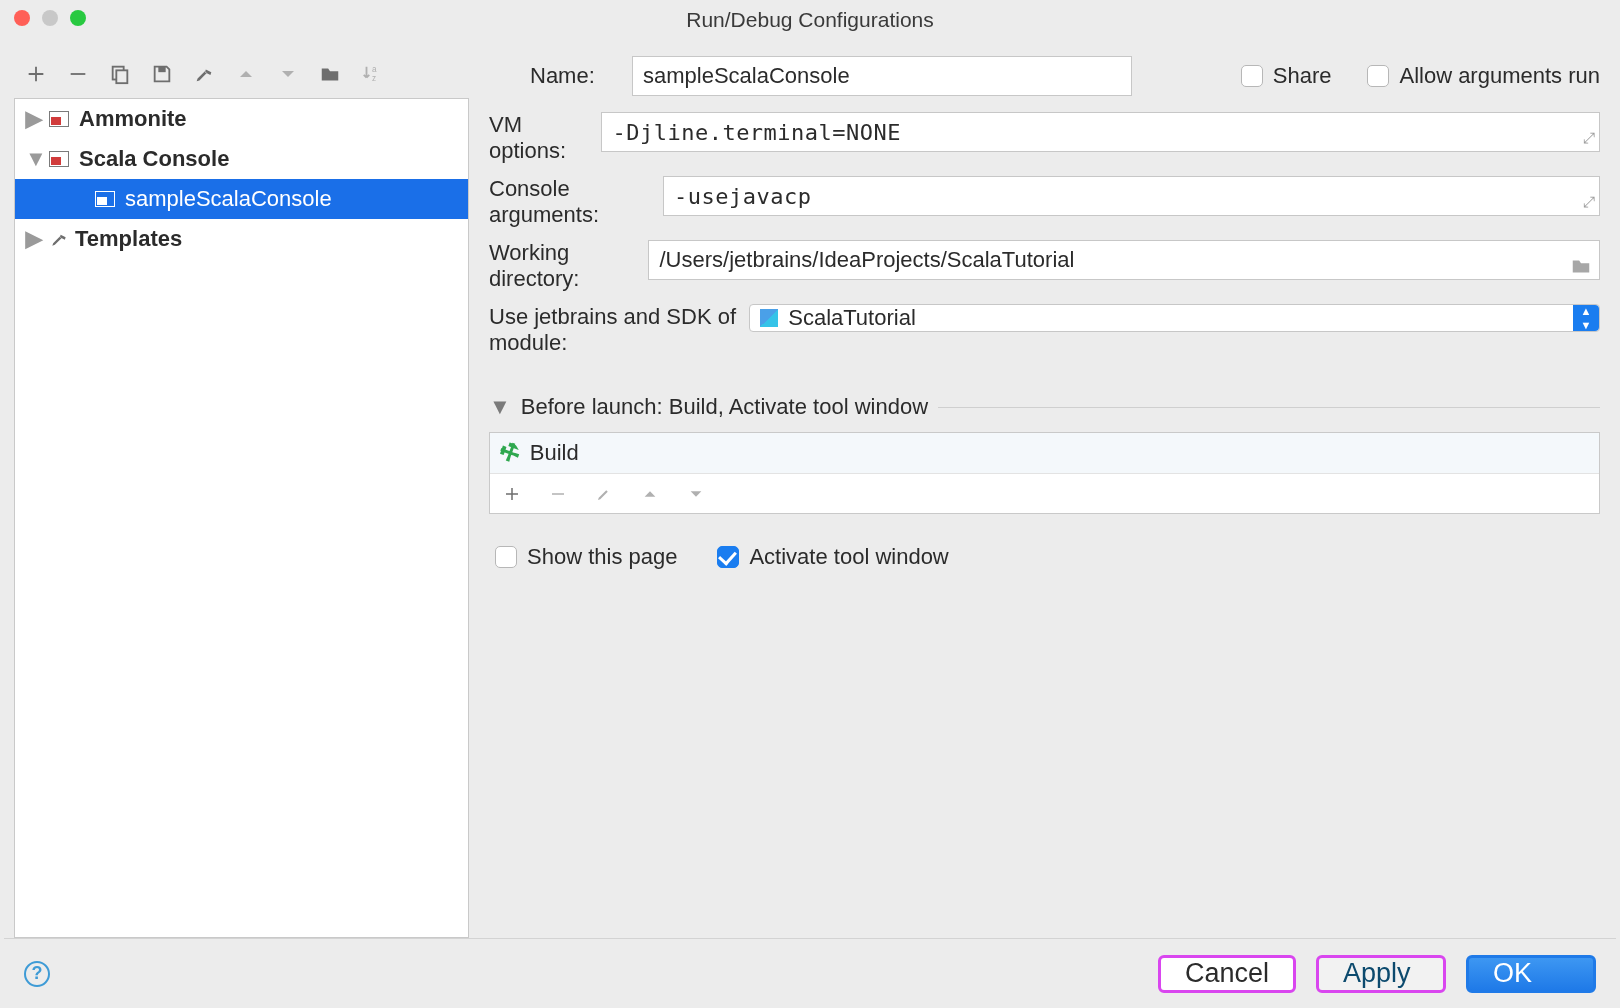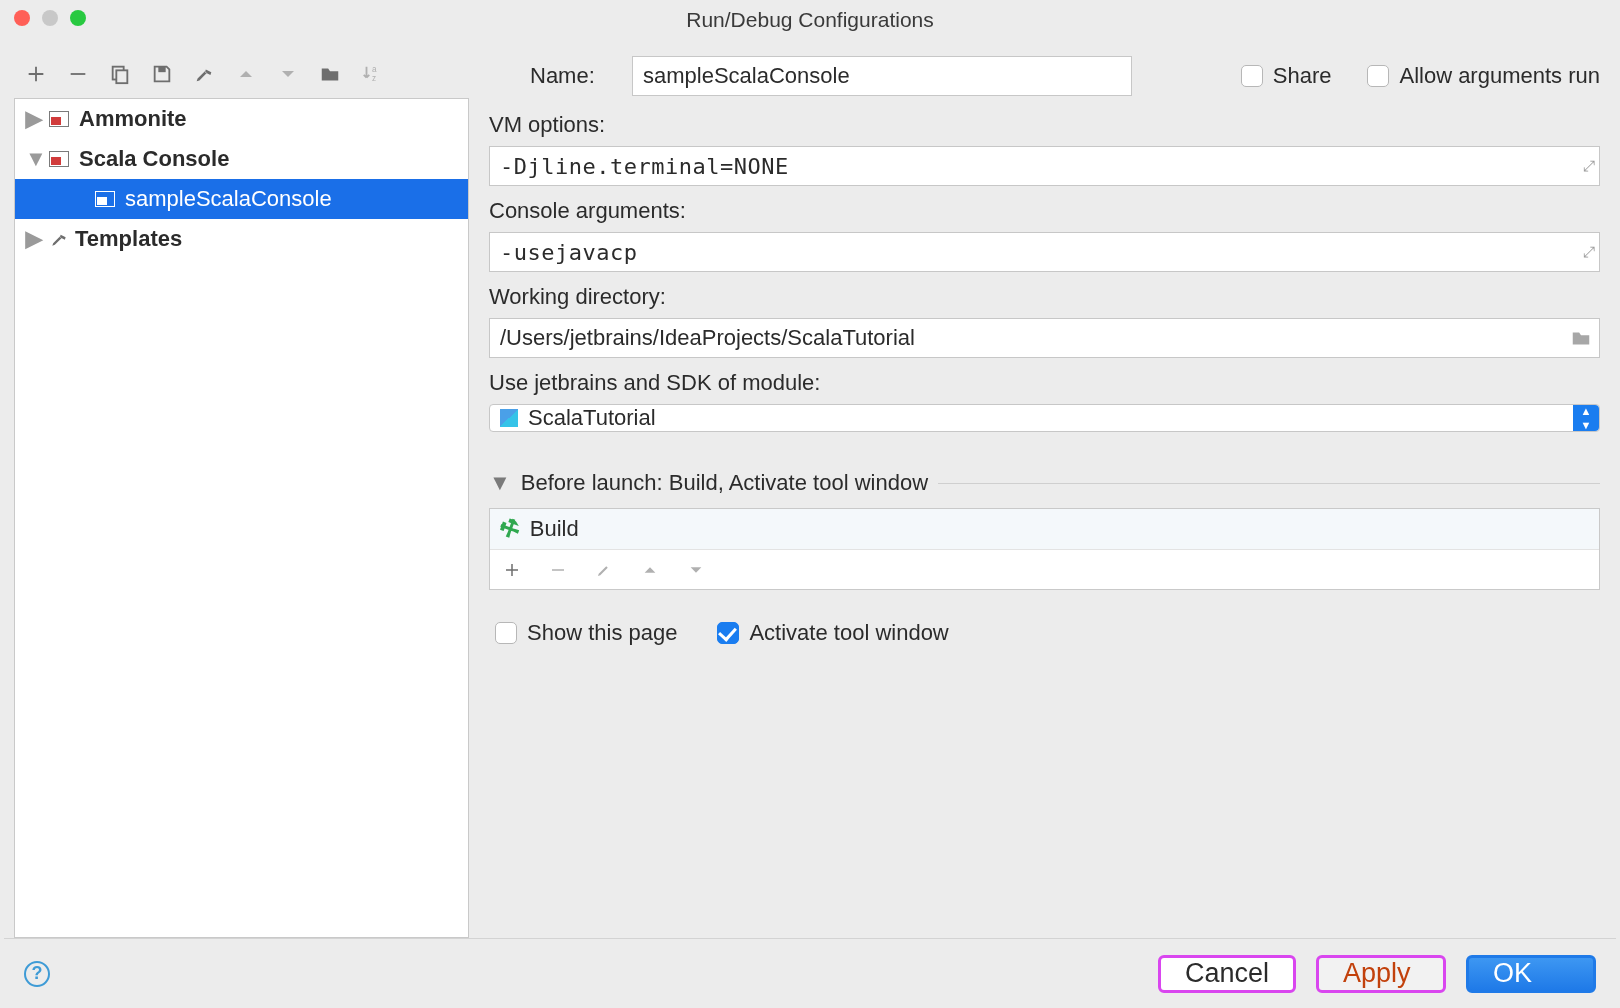--- a/index.html
+++ b/index.html
@@ -37,21 +37,21 @@
   input.text, .textlike, .select {
     background:#fff; border:1px solid #c7c7c7; height:40px; font-size:22px;
     padding:0 10px; color:#2b2b2b; font-family:inherit;
   }
   input.text.name { width:500px; }
   .checks { display:flex; align-items:center; gap:36px; margin-left:auto; }
   .chk { display:flex; align-items:center; gap:10px; font-size:22px; }
   .chkbox { width:22px; height:22px; border:1px solid #b7b7b7; border-radius:5px; background:#fff; }
   .chkbox.checked { background:#1a7df0; border-color:#1a7df0; position:relative; }
   .chkbox.checked::after { content:""; position:absolute; left:4px; top:1px; width:8px; height:13px; border:solid #fff; border-width:0 3px 3px 0; transform:rotate(42deg); }
-  .field-block { display:flex; flex-direction:column; gap:8px; }
+  .field-block { display:flex; flex-direction:row; gap:8px; }
   .expandable { position:relative; width:100%; }
   .expandable input { width:100%; font-family: ui-monospace, Menlo, monospace; letter-spacing:0.5px; }
   .expand-icon { position:absolute; right:8px; top:50%; transform:translateY(-50%); color:#9c9c9c; font-size:15px; letter-spacing:-3px; }
   .folder-field { position:relative; width:100%; }
   .folder-field input { width:100%; }
   .folder-btn { position:absolute; right:8px; top:50%; transform:translateY(-50%); color:#a7a7a7; }
   .select { width:100%; display:flex; align-items:center; position:relative; border-radius:4px; height:28px; }
   .select .modicon { width:18px; height:18px; background:linear-gradient(135deg,#4aa0e8 50%,#35c3e8 50%); margin-right:10px; }
   .select .spin { position:absolute; right:0; top:0; width:26px; height:100%; background:#1a7df0; border-radius:0 4px 4px 0; display:flex; flex-direction:column; align-items:center; justify-content:center; color:#fff; font-size:11px; gap:2px;}
   .section-head { display:flex; align-items:center; gap:10px; margin-top:26px; font-size:22px; color:#2b2b2b; }
@@ -60,21 +60,21 @@
   .bl-row { height:40px; display:flex; align-items:center; padding:0 10px; gap:10px; font-size:22px; background:#f4f8fb; }
   .hammer { color:#2fa84f; font-weight:bold; transform:rotate(-25deg); display:inline-block; }
   .bl-toolbar { height:40px; display:flex; align-items:center; gap:26px; padding:0 12px; border-top:1px solid #e3e3e3; }
   .bl-toolbar .tb-icon{width:20px;height:20px;}
   .show-row { display:flex; align-items:center; gap:40px; margin-top:18px; padding-left:6px; }
   
   .footer { height:70px; border-top:1px solid #d3d3d3; display:flex; align-items:center; padding:0 20px; gap:20px; }
   .help { width:26px; height:26px; border:2px solid #3e9bd6; color:#3e9bd6; border-radius:50%; display:flex; align-items:center; justify-content:center; font-weight:bold; font-size:18px; }
   .spacer { flex:1; }
   .btn { height:38px; min-width:130px; padding:0 24px; border:3px solid #d946ef; background:#fff; border-radius:6px; font-size:27px; color:#2b2b2b; display:flex; align-items:center; }
-  .btn.disabled { color:#c2410c; background:#f2f2f2; }
+  .btn.disabled { color:#0c4a6e; background:#f2f2f2; }
   .btn.primary { background:linear-gradient(#3d97f2,#1f7ae8); color:#fff; border-color:#1f7ae8; }
   svg { display:block; }
 </style>
 </head>
 <body>
 
 <div class="window">
 
   <div class="titlebar">
     <div class="traffic">

